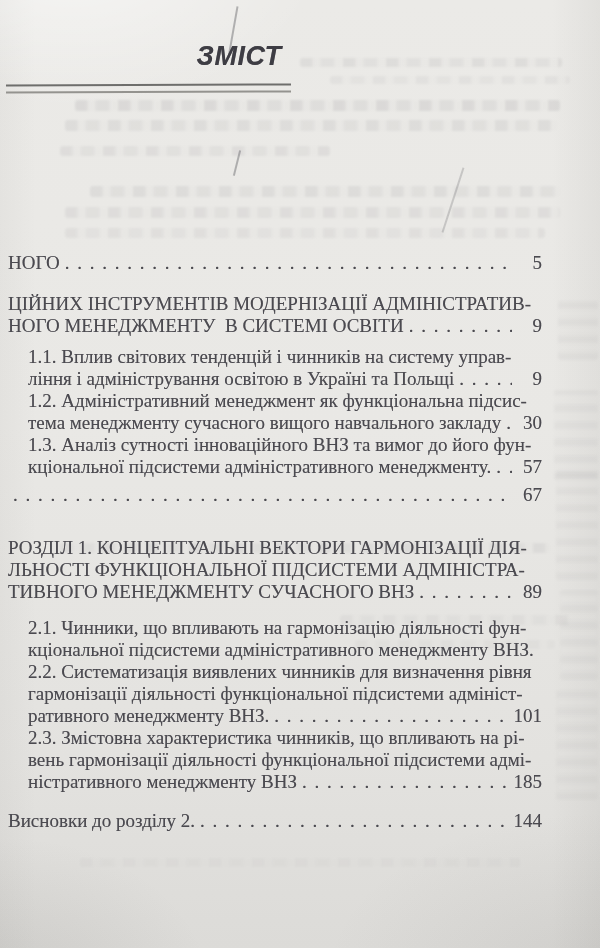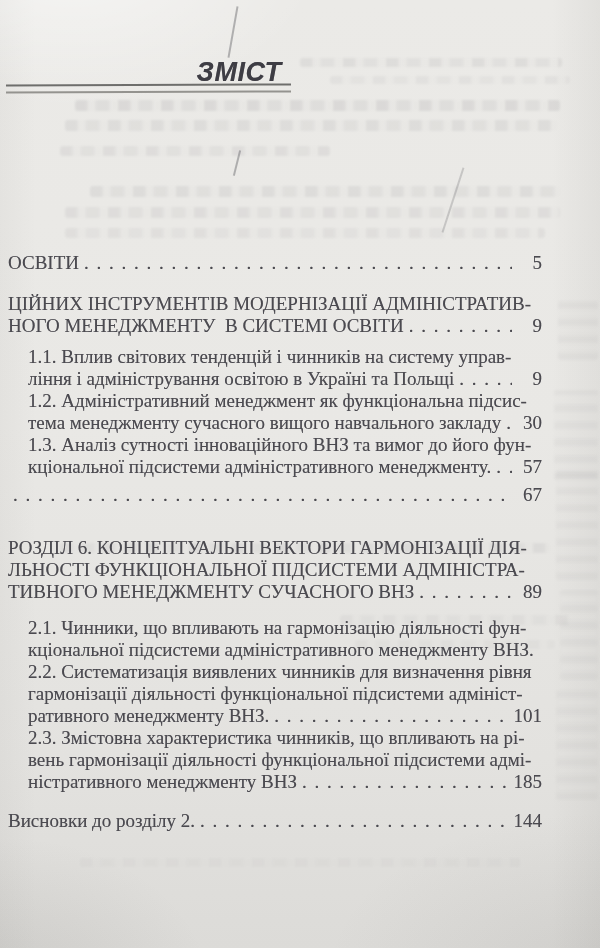--- a/index.html
+++ b/index.html
@@ -37,21 +37,21 @@
     position:absolute;border-radius:3px;filter:blur(1.4px);
     background:repeating-linear-gradient(0deg,
       rgba(113,111,118,0.22) 0px, rgba(113,111,118,0.22) 6px,
       rgba(113,111,118,0.03) 9px, rgba(113,111,118,0.03) 17px);
   }
   .scratch{
     position:absolute;width:1.5px;filter:blur(0.4px);
     background:rgba(100,100,104,0.45);
   }
   .title{
-    position:absolute;top:57px;left:0;width:478px;margin:0;
+    position:absolute;top:41px;left:0;width:478px;margin:0;
     text-align:center;
     font-family:"Liberation Sans","DejaVu Sans",sans-serif;
     font-style:italic;font-weight:700;font-size:27px;
     letter-spacing:0.5px;color:#3e3d44;
     text-shadow:0 0 0.6px rgba(62,61,68,0.55);
   }
   .rule{position:absolute;left:6px;width:285px;transform:rotate(-0.25deg);}
   .rule-top{top:84px;height:2.2px;background:var(--rule);}
   .rule-bottom{top:90.5px;height:1.6px;background:#94938f;}
   .toc{
@@ -101,21 +101,21 @@
   <div class="scratch" style="left:232px;top:6px;height:52px;transform:rotate(10deg);"></div>
   <div class="scratch" style="left:236px;top:150px;height:26px;transform:rotate(14deg);"></div>
   <div class="scratch" style="left:452px;top:166px;height:68px;transform:rotate(18deg);opacity:.6;"></div>
 
   <h1 class="title">ЗМІСТ</h1>
   <div class="rule rule-top"></div>
   <div class="rule rule-bottom"></div>
 
   <div class="toc" id="toc">
       <div class="entry entry-intro">
-        <div class="line has-page"><span class="line-text">ОСВІТИ</span><span class="leader">. . . . . . . . . . . . . . . . . . . . . . . . . . . . . . . . . . . . . . . . . . . . . </span><span class="page-num">5</span></div>
+        <div class="line has-page"><span class="line-text">НОГО</span><span class="leader">. . . . . . . . . . . . . . . . . . . . . . . . . . . . . . . . . . . . . . . . . . . . . </span><span class="page-num">5</span></div>
       </div>
       <div class="entry entry-chapter">
         <div class="line"><span class="line-text">ЦІЙНИХ ІНСТРУМЕНТІВ МОДЕРНІЗАЦІЇ АДМІНІСТРАТИВ-</span></div>
         <div class="line has-page"><span class="line-text">НОГО МЕНЕДЖМЕНТУ  В СИСТЕМІ ОСВІТИ</span><span class="leader">. . . . . . . . . . . . . . . . . . . . . . . . . . . . . . . . . . . . . . . . . . . . . </span><span class="page-num">9</span></div>
       </div>
       <div class="entry entry-section">
         <div class="line"><span class="line-text">1.1. Вплив світових тенденцій і чинників на систему управ-</span></div>
         <div class="line has-page"><span class="line-text">ління і адміністрування освітою в Україні та Польщі</span><span class="leader">. . . . . . . . . . . . . . . . . . . . . . . . . . . . . . . . . . . . . . . . . . . . . </span><span class="page-num">9</span></div>
       </div>
       <div class="entry entry-section">
@@ -123,21 +123,21 @@
         <div class="line has-page"><span class="line-text">тема менеджменту сучасного вищого навчального закладу</span><span class="leader">. . . . . . . . . . . . . . . . . . . . . . . . . . . . . . . . . . . . . . . . . . . . . </span><span class="page-num">30</span></div>
       </div>
       <div class="entry entry-section">
         <div class="line"><span class="line-text">1.3. Аналіз сутності інноваційного ВНЗ та вимог до його фун-</span></div>
         <div class="line has-page"><span class="line-text">кціональної підсистеми адміністративного менеджменту.</span><span class="leader">. . . . . . . . . . . . . . . . . . . . . . . . . . . . . . . . . . . . . . . . . . . . . </span><span class="page-num">57</span></div>
       </div>
       <div class="entry entry-conclusion">
         <div class="line has-page"><span class="leader">. . . . . . . . . . . . . . . . . . . . . . . . . . . . . . . . . . . . . . . . . . . . . </span><span class="page-num">67</span></div>
       </div>
       <div class="entry entry-chapter">
-        <div class="line"><span class="line-text">РОЗДІЛ 6. КОНЦЕПТУАЛЬНІ ВЕКТОРИ ГАРМОНІЗАЦІЇ ДІЯ-</span></div>
+        <div class="line"><span class="line-text">РОЗДІЛ 1. КОНЦЕПТУАЛЬНІ ВЕКТОРИ ГАРМОНІЗАЦІЇ ДІЯ-</span></div>
         <div class="line"><span class="line-text">ЛЬНОСТІ ФУНКЦІОНАЛЬНОЇ ПІДСИСТЕМИ АДМІНІСТРА-</span></div>
         <div class="line has-page"><span class="line-text">ТИВНОГО МЕНЕДЖМЕНТУ СУЧАСНОГО ВНЗ</span><span class="leader">. . . . . . . . . . . . . . . . . . . . . . . . . . . . . . . . . . . . . . . . . . . . . </span><span class="page-num">89</span></div>
       </div>
       <div class="entry entry-section">
         <div class="line"><span class="line-text">2.1. Чинники, що впливають на гармонізацію діяльності фун-</span></div>
         <div class="line has-page"><span class="line-text">кціональної підсистеми адміністративного менеджменту ВНЗ.</span><span class="leader">. . . . . . . . . . . . . . . . . . . . . . . . . . . . . . . . . . . . . . . . . . . . . </span><span class="page-num">89</span></div>
       </div>
       <div class="entry entry-section">
         <div class="line"><span class="line-text">2.2. Систематизація виявлених чинників для визначення рівня</span></div>
         <div class="line"><span class="line-text">гармонізації діяльності функціональної підсистеми адмініст-</span></div>

